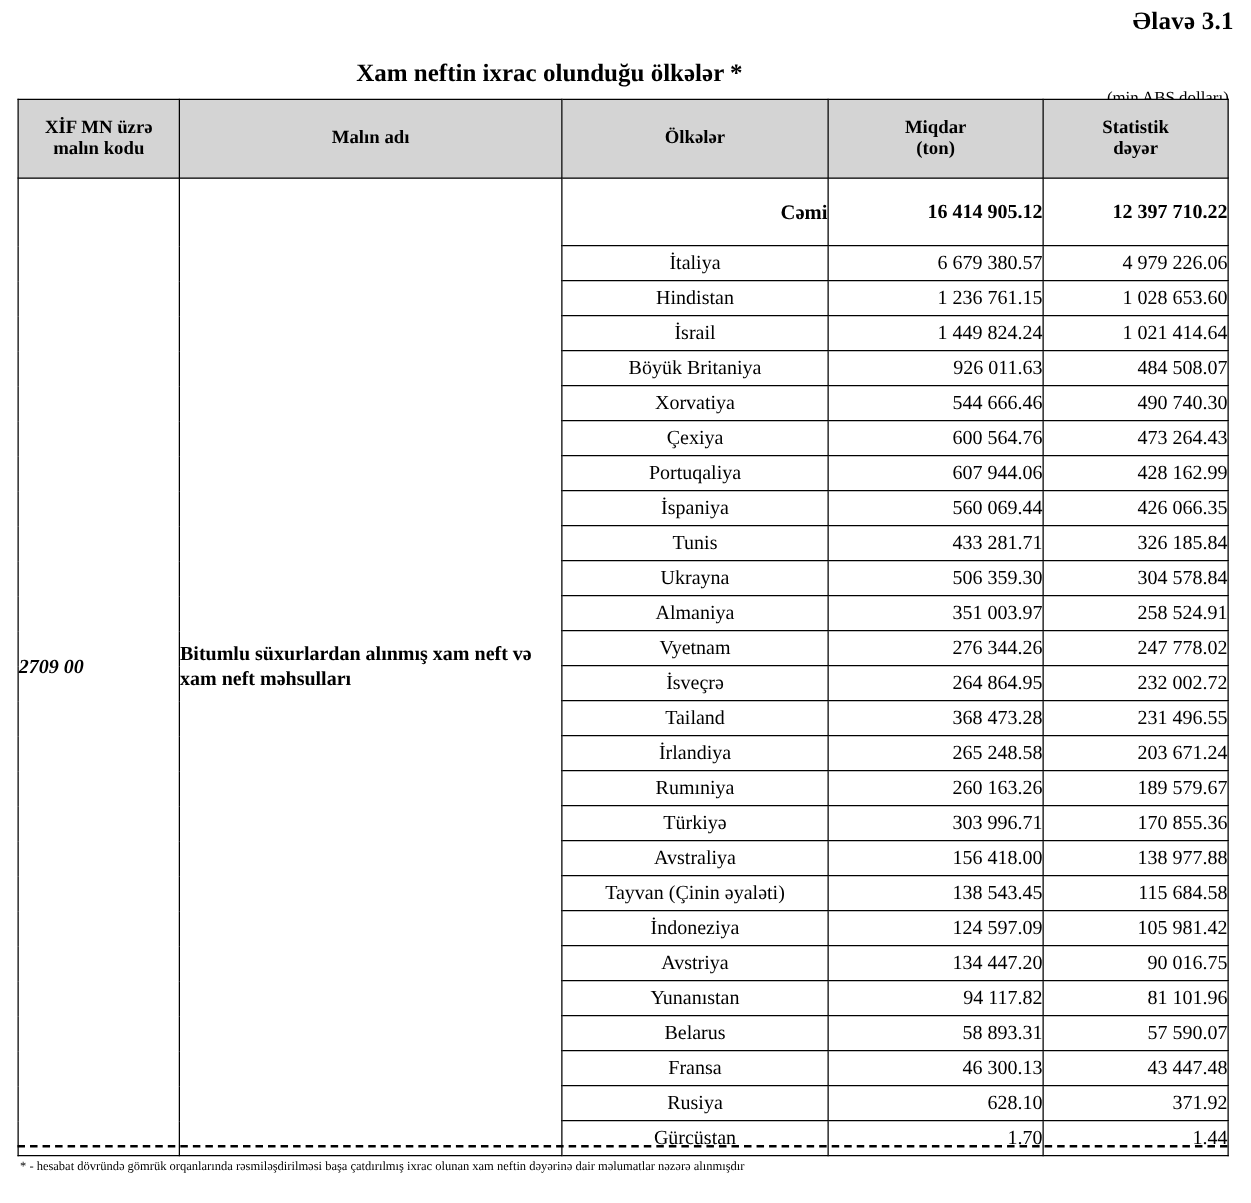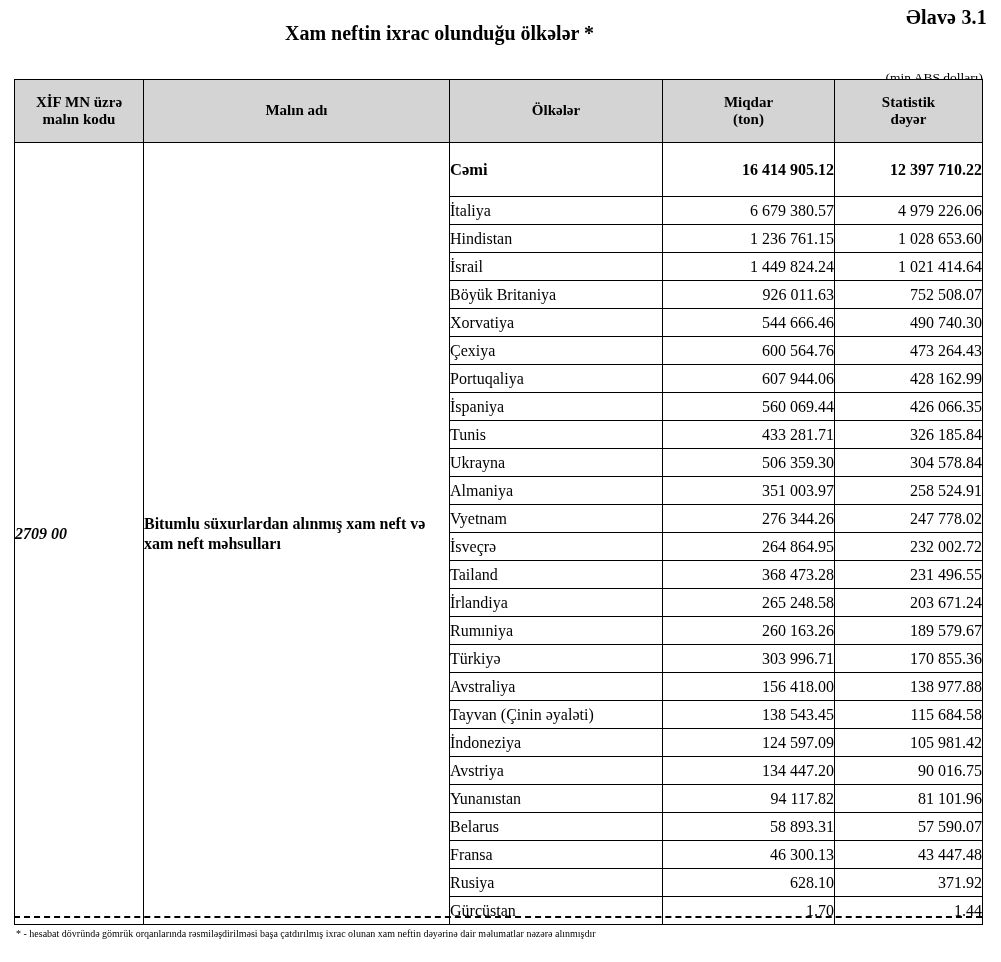--- a/index.html
+++ b/index.html
@@ -24,21 +24,21 @@
     position: absolute;
     top: 6px;
     right: 14px;
     font-family: "Liberation Serif", serif;
     font-weight: bold;
     font-size: 20px;
     letter-spacing: 0.2px;
   }
   .doc-title {
     position: absolute;
-    top: 22px;
+    top: 48px;
     left: 0;
     width: 869px;
     text-align: center;
     font-family: "Liberation Serif", serif;
     font-weight: bold;
     font-size: 20px;
     padding-left: 10px;
     box-sizing: border-box;
   }
   .unit-note {
@@ -89,32 +89,32 @@
   td.name-cell {
     font-weight: bold;
     font-size: 16px;
     padding: 6px 8px 0 8px;
     vertical-align: top;
     text-align: left;
     line-height: 1.25;
   }
   td.total-country {
     font-weight: bold;
-    text-align: left;
+    text-align: right;
     font-size: 16.5px;
     height: 53px;
   }
   td.total-num {
     font-weight: bold;
     text-align: right;
     padding-right: 9px;
     font-size: 16px;
   }
   td.country {
-    text-align: left;
+    text-align: center;
     padding-left: 9px;
     height: 27px;
     font-size: 16px;
   }
   td.num {
     text-align: right;
     padding-right: 9px;
     height: 27px;
     font-size: 16px;
     margin-top: 23px;
@@ -194,21 +194,21 @@
         <td class="num">1 028 653.60</td>
       </tr>
       <tr>
         <td class="country">İsrail</td>
         <td class="num">1 449 824.24</td>
         <td class="num">1 021 414.64</td>
       </tr>
       <tr>
         <td class="country">Böyük Britaniya</td>
         <td class="num">926 011.63</td>
-        <td class="num">752 508.07</td>
+        <td class="num">484 508.07</td>
       </tr>
       <tr>
         <td class="country">Xorvatiya</td>
         <td class="num">544 666.46</td>
         <td class="num">490 740.30</td>
       </tr>
       <tr>
         <td class="country">Çexiya</td>
         <td class="num">600 564.76</td>
         <td class="num">473 264.43</td>

